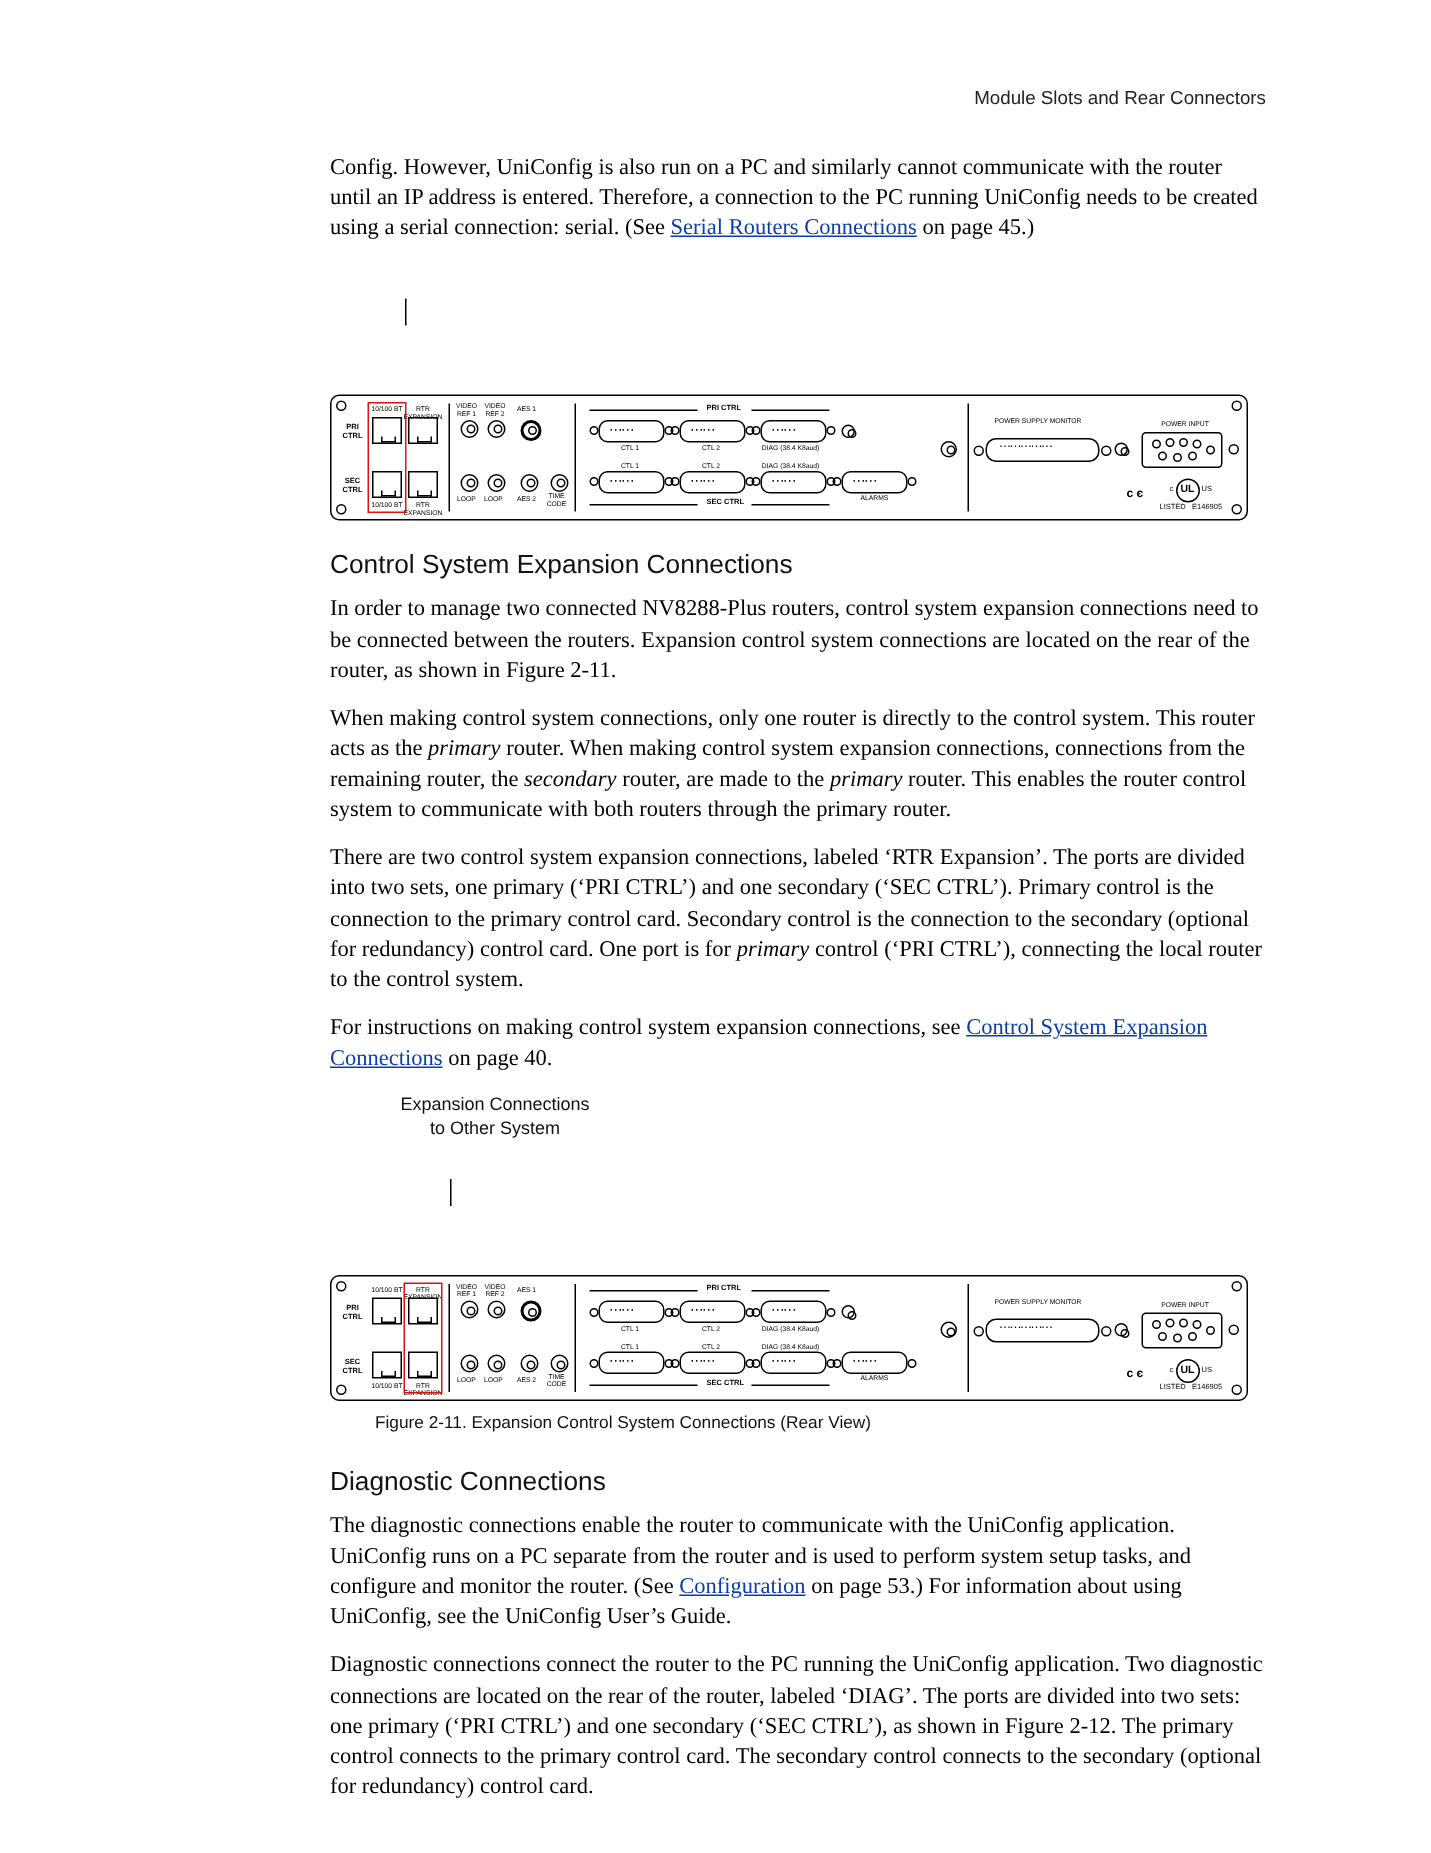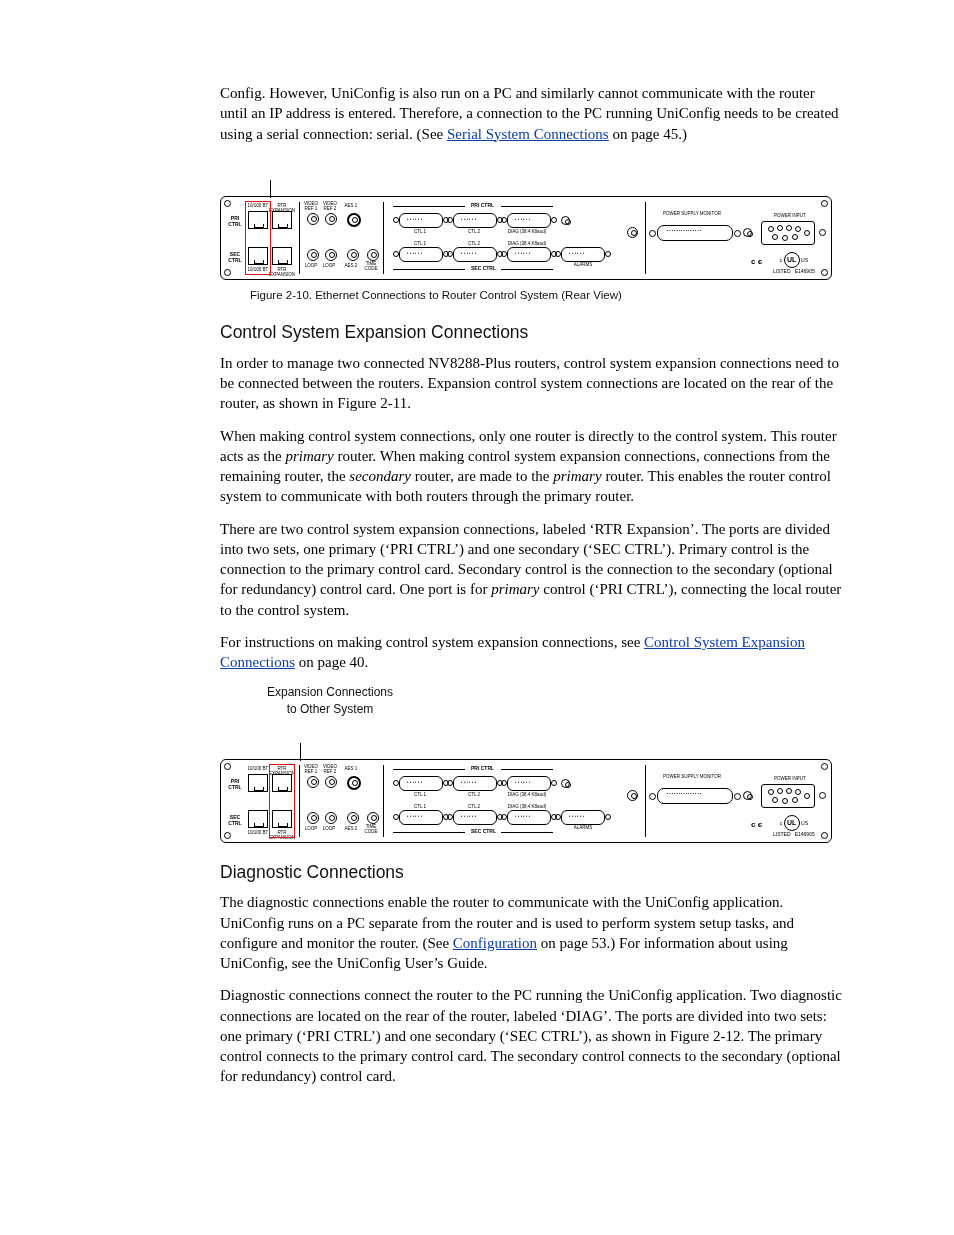--- a/index.html
+++ b/index.html
@@ -89,20 +89,21 @@
   .panel {
     position: relative;
     width: 610px;
     height: 82px;
     border: 1.6px solid #000;
     border-radius: 6px;
     font-family: Arial, sans-serif;
     font-size: 5.5px;
     color: #000;
     overflow: hidden;
+    margin-top: 48px;
   }
   .panel .hole {
     position: absolute;
     width: 5px; height: 5px;
     border: 1px solid #000;
     border-radius: 50%;
   }
   .panel .sep {
     position: absolute;
     top: 5px; bottom: 5px;
@@ -259,24 +260,25 @@
     font-weight: bold;
     vertical-align: middle;
   }
 </style>
 </head>
 <body>
 
 <div class="page">
 
   <div class="hdr">
+    <div class="hdr-sub">Module Slots and Rear Connectors</div>
   </div>
 
   <p class="body">
-    <span>Config. However, UniConfig is also run on a PC and similarly cannot communicate with the router until an IP address is entered. Therefore, a connection to the PC running UniConfig needs to be created using a serial connection: serial. (See </span><a class="link" href="#">Serial System Connections</a><span> on page 45.)</span>
+    <span>Config. However, UniConfig is also run on a PC and similarly cannot communicate with the router until an IP address is entered. Therefore, a connection to the PC running UniConfig needs to be created using a serial connection: serial. (See </span><a class="link" href="#">Serial Routers Connections</a><span> on page 45.)</span>
   </p>
 
   <div class="callout">
       <div class="leader"></div>
     </div>
 
   <div class="panel-wrap">
     <div class="panel">
       <div class="hole" style="left:3px; top:3px;"></div>
       <div class="hole" style="left:3px; bottom:3px;"></div>
@@ -388,21 +390,20 @@
       <div style="position:absolute; left:530px; top:60px; font-size:8px; font-weight:bold;">c є</div>
       <div style="position:absolute; left:552px; top:55px; font-size:5px; text-align:center;">
         <span style="font-size:5px; vertical-align:middle;">c</span>
         <span class="ul-sym">UL</span>
         <span style="font-size:5px; vertical-align:middle;">US</span><br>
         <span>LISTED</span>
         &nbsp;&nbsp;<span>E146905</span>
       </div>
     </div>
   </div>
-  <div class="caption">Figure 2-10. Ethernet Connections to Router Control System (Rear View)</div>
 
   <div class="h2">Control System Expansion Connections</div>
 
   <p class="body">In order to manage two connected NV8288-Plus routers, control system expansion connections need to be connected between the routers. Expansion control system connections are located on the rear of the router, as shown in Figure 2-11.</p>
 
   <p class="body">
     <span>When making control system connections, only one router is directly to the control system. This router acts as the </span><span class="italic">primary</span><span> router. When making control system expansion connections, connections from the remaining router, the </span><span class="italic">secondary</span><span> router, are made to the </span><span class="italic">primary</span><span> router. This enables the router control system to communicate with both routers through the primary router.</span>
   </p>
 
   <p class="body">
@@ -533,20 +534,21 @@
       <div style="position:absolute; left:530px; top:60px; font-size:8px; font-weight:bold;">c є</div>
       <div style="position:absolute; left:552px; top:55px; font-size:5px; text-align:center;">
         <span style="font-size:5px; vertical-align:middle;">c</span>
         <span class="ul-sym">UL</span>
         <span style="font-size:5px; vertical-align:middle;">US</span><br>
         <span>LISTED</span>
         &nbsp;&nbsp;<span>E146905</span>
       </div>
     </div>
   </div>
+  <div class="caption">Figure 2-11. Expansion Control System Connections (Rear View)</div>
 
   <div class="h2">Diagnostic Connections</div>
 
   <p class="body">
     <span>The diagnostic connections enable the router to communicate with the UniConfig application. UniConfig runs on a PC separate from the router and is used to perform system setup tasks, and configure and monitor the router. (See </span><a class="link" href="#">Configuration</a><span> on page 53.) For information about using UniConfig, see the UniConfig User’s Guide.</span>
   </p>
 
   <p class="body">Diagnostic connections connect the router to the PC running the UniConfig application. Two diagnostic connections are located on the rear of the router, labeled ‘DIAG’. The ports are divided into two sets: one primary (‘PRI CTRL’) and one secondary (‘SEC CTRL’), as shown in Figure 2-12. The primary control connects to the primary control card. The secondary control connects to the secondary (optional for redundancy) control card.</p>
 
 

